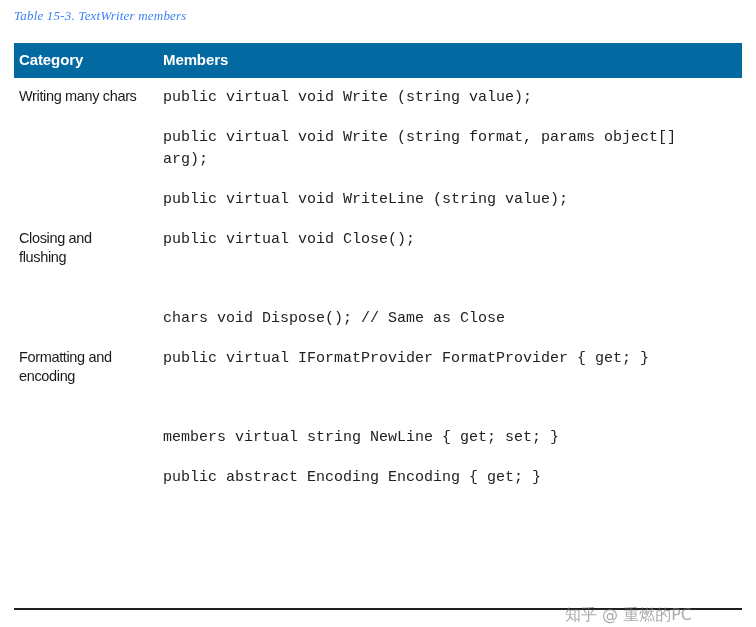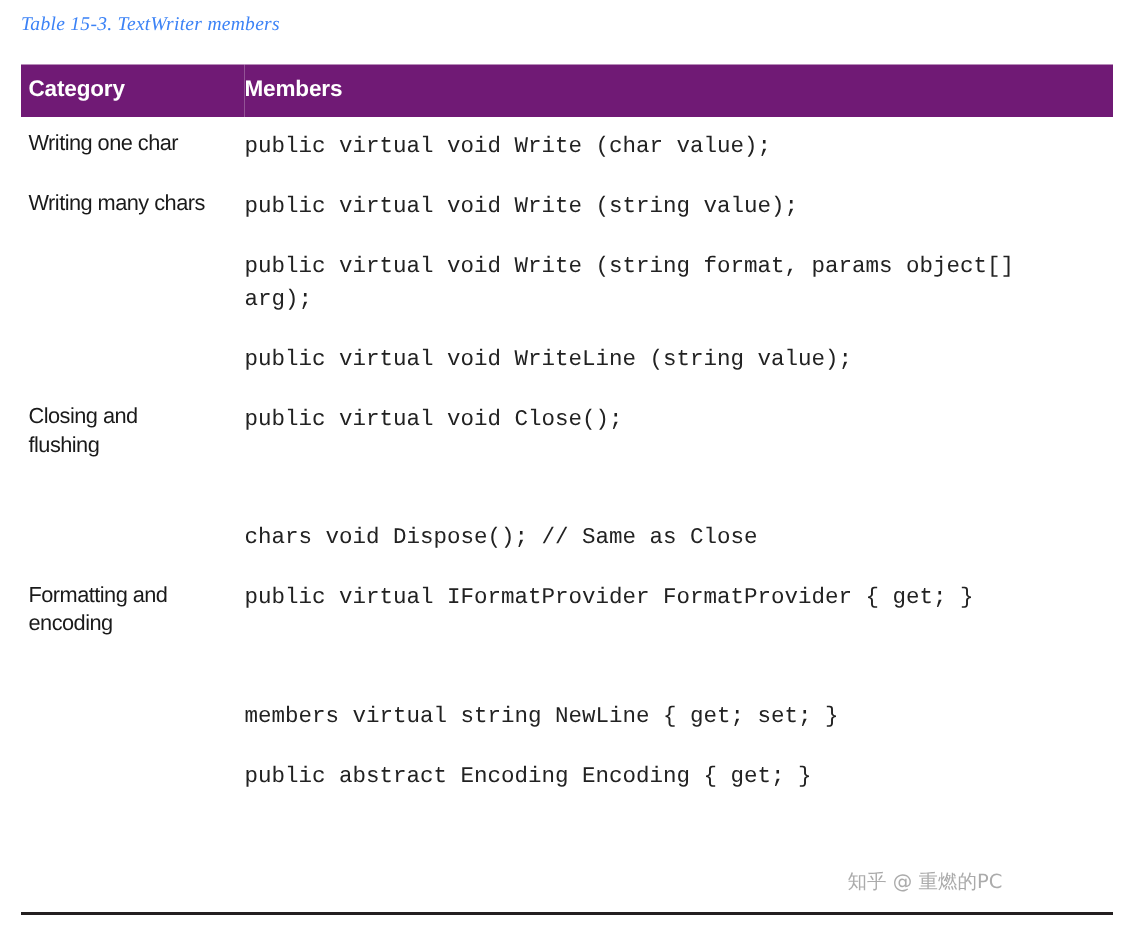--- a/index.html
+++ b/index.html
@@ -39,21 +39,21 @@
   table.members-table {
     border-collapse: collapse;
     width: 728px;
     table-layout: fixed;
   }
 
   table.members-table col.col-category { width: 149px; }
   table.members-table col.col-members  { width: 579px; }
 
   thead tr {
-    background: #701a75;
+    background: #0369a1;
   }
   thead th {
     text-align: left;
     color: #ffffff;
     font-family: "Liberation Sans", sans-serif;
     font-weight: bold;
     font-size: 15px;
     line-height: 18px;
     padding: 8px 0 9px 0;
     vertical-align: middle;
@@ -97,23 +97,23 @@
     left: 14px;
     top: 608px;
     width: 728px;
     height: 2px;
     background: #231f20;
   }
 
   #watermark {
     position: absolute;
     left: 565px;
-    top: 578px;
+    top: 604px;
     font-family: "DejaVu Sans", sans-serif;
-    font-size: 13px;
+    font-size: 16px;
     line-height: 22px;
     color: rgba(120, 120, 120, 0.62);
     white-space: nowrap;
     pointer-events: none;
     user-select: none;
   }
 </style>
 </head>
 <body>
 
@@ -125,24 +125,20 @@
       <col class="col-category">
       <col class="col-members">
     </colgroup>
     <thead>
       <tr>
         <th class="th-category">Category</th>
         <th class="th-members">Members</th>
       </tr>
     </thead>
     <tbody id="table-body">
-        <tr>
-          <td class="cat-cell">Writing one char</td>
-          <td class="mem-cell">public virtual void Write (char value);</td>
-        </tr>
         <tr>
           <td class="cat-cell">Writing many chars</td>
           <td class="mem-cell">public virtual void Write (string value);</td>
         </tr>
         <tr>
           <td class="cat-cell"></td>
           <td class="mem-cell">public virtual void Write (string format, params object[]
 arg);</td>
         </tr>
         <tr>

